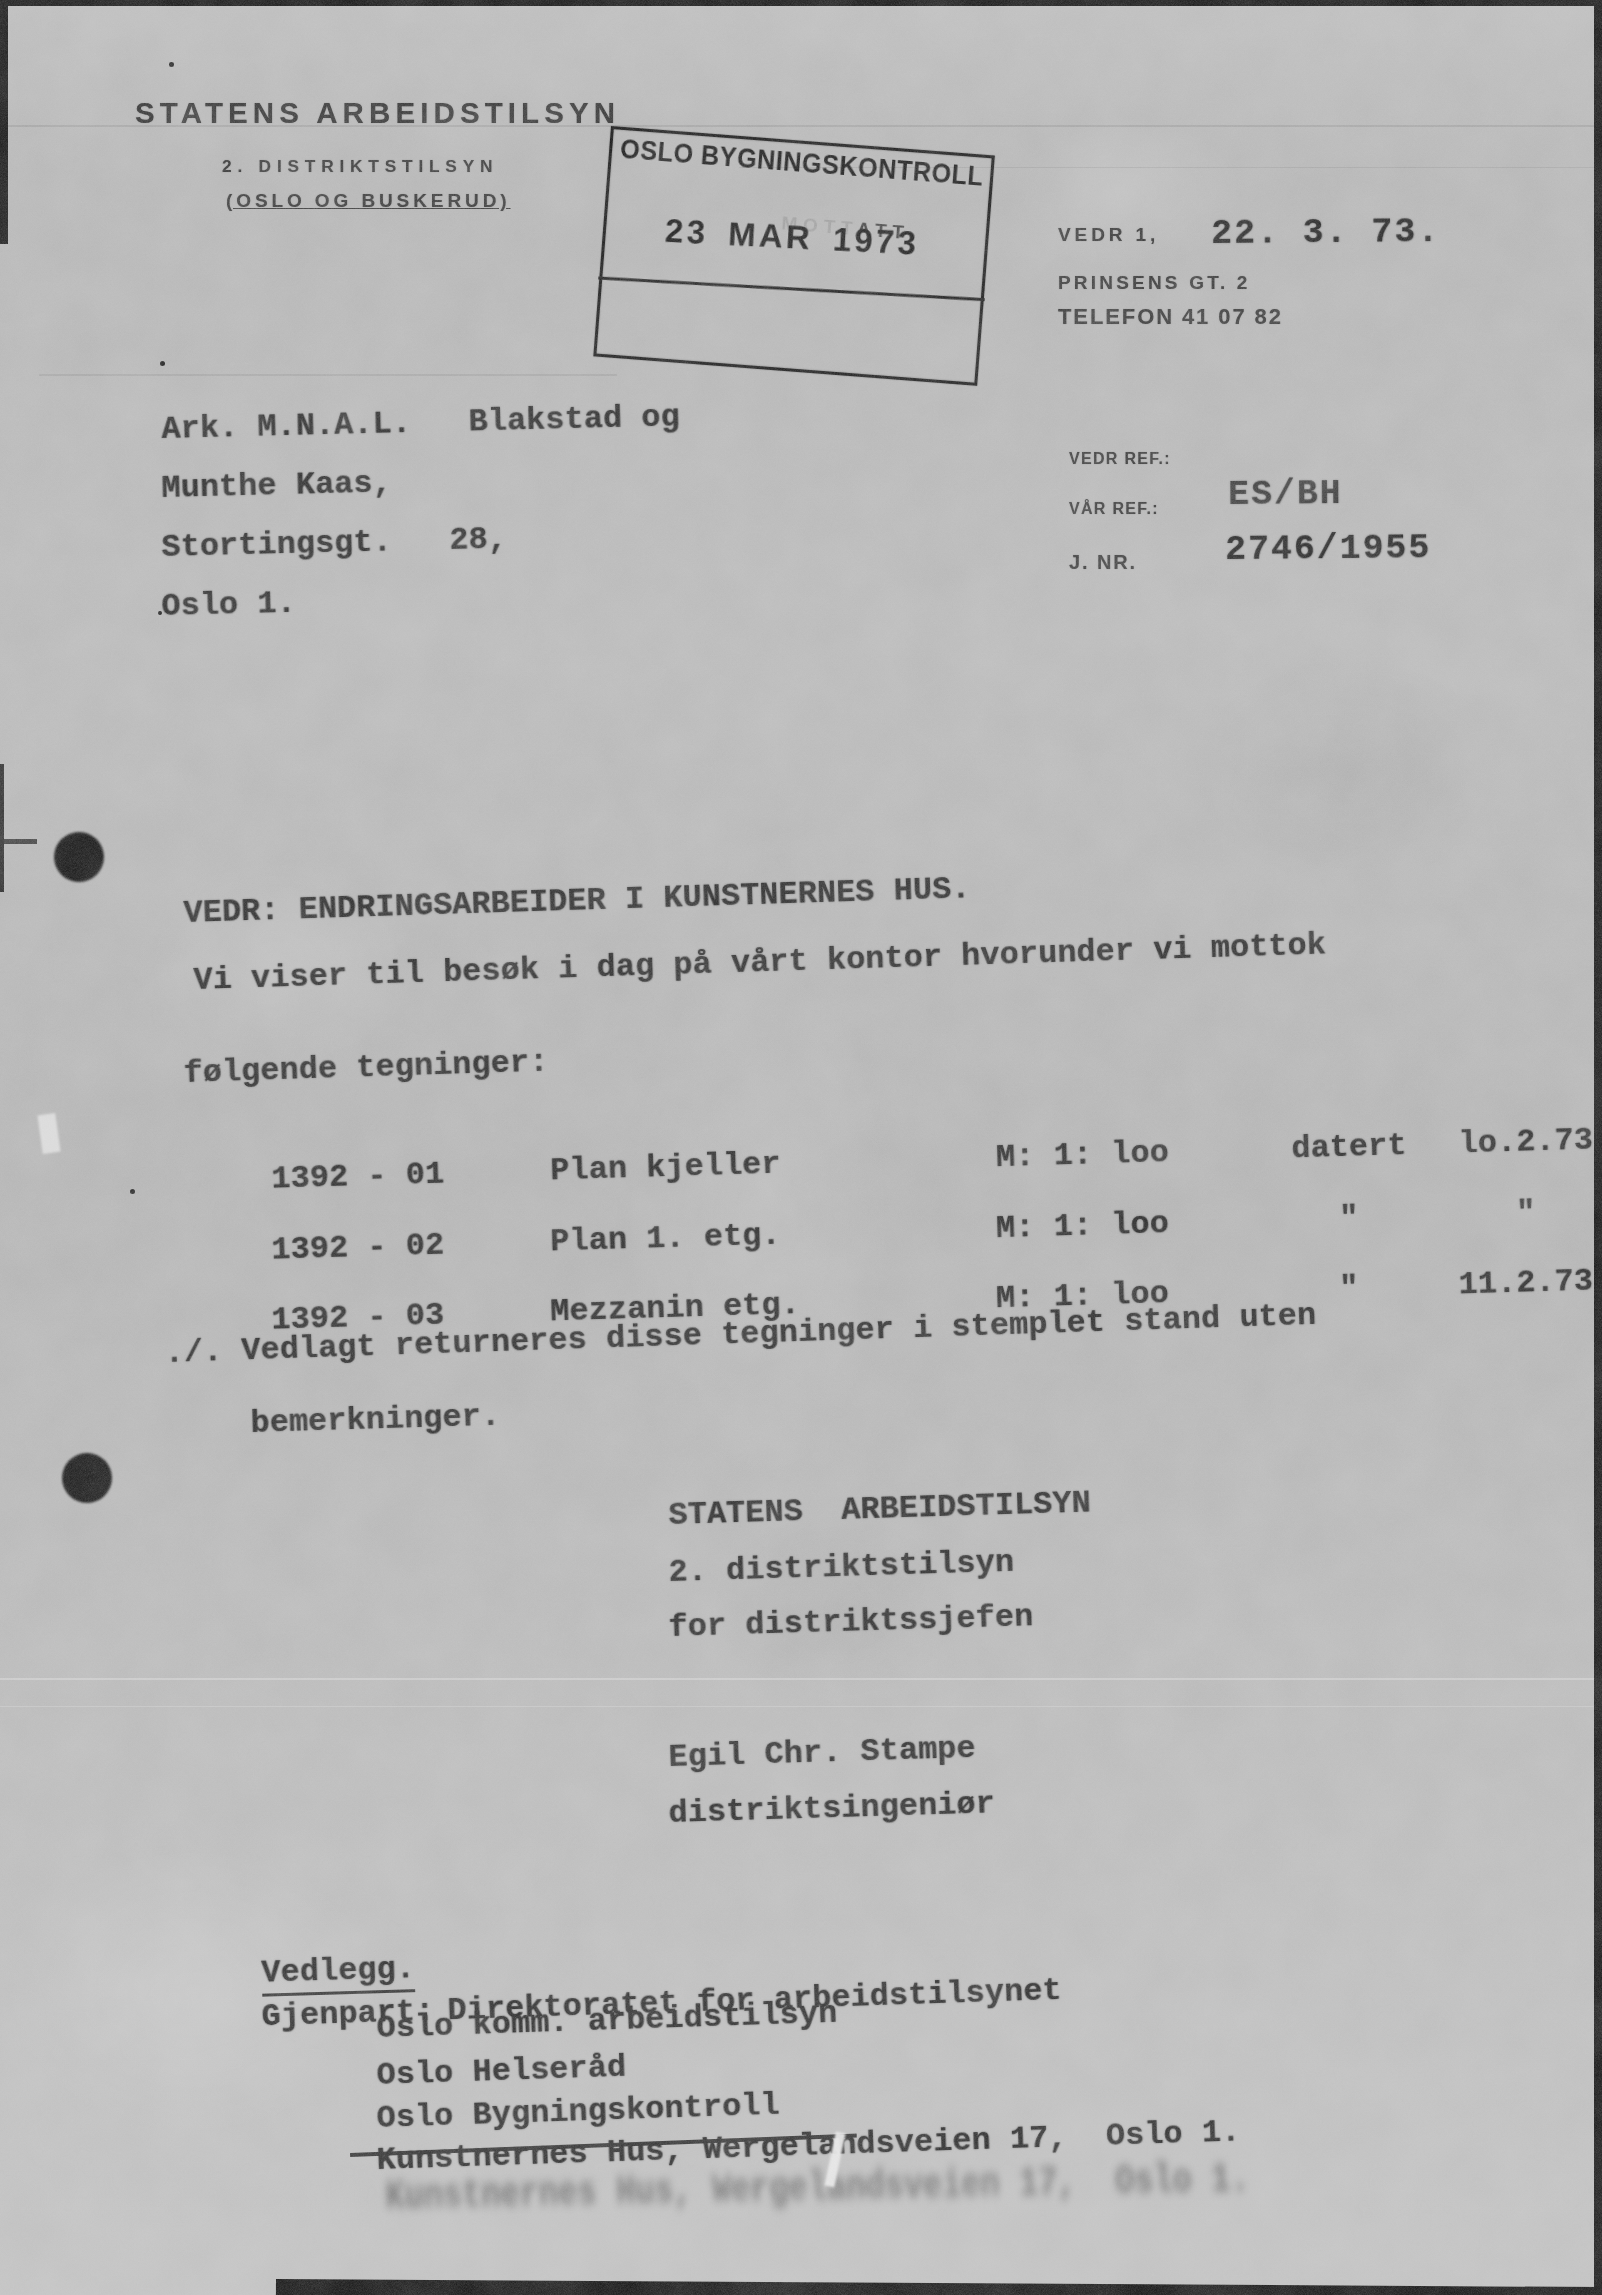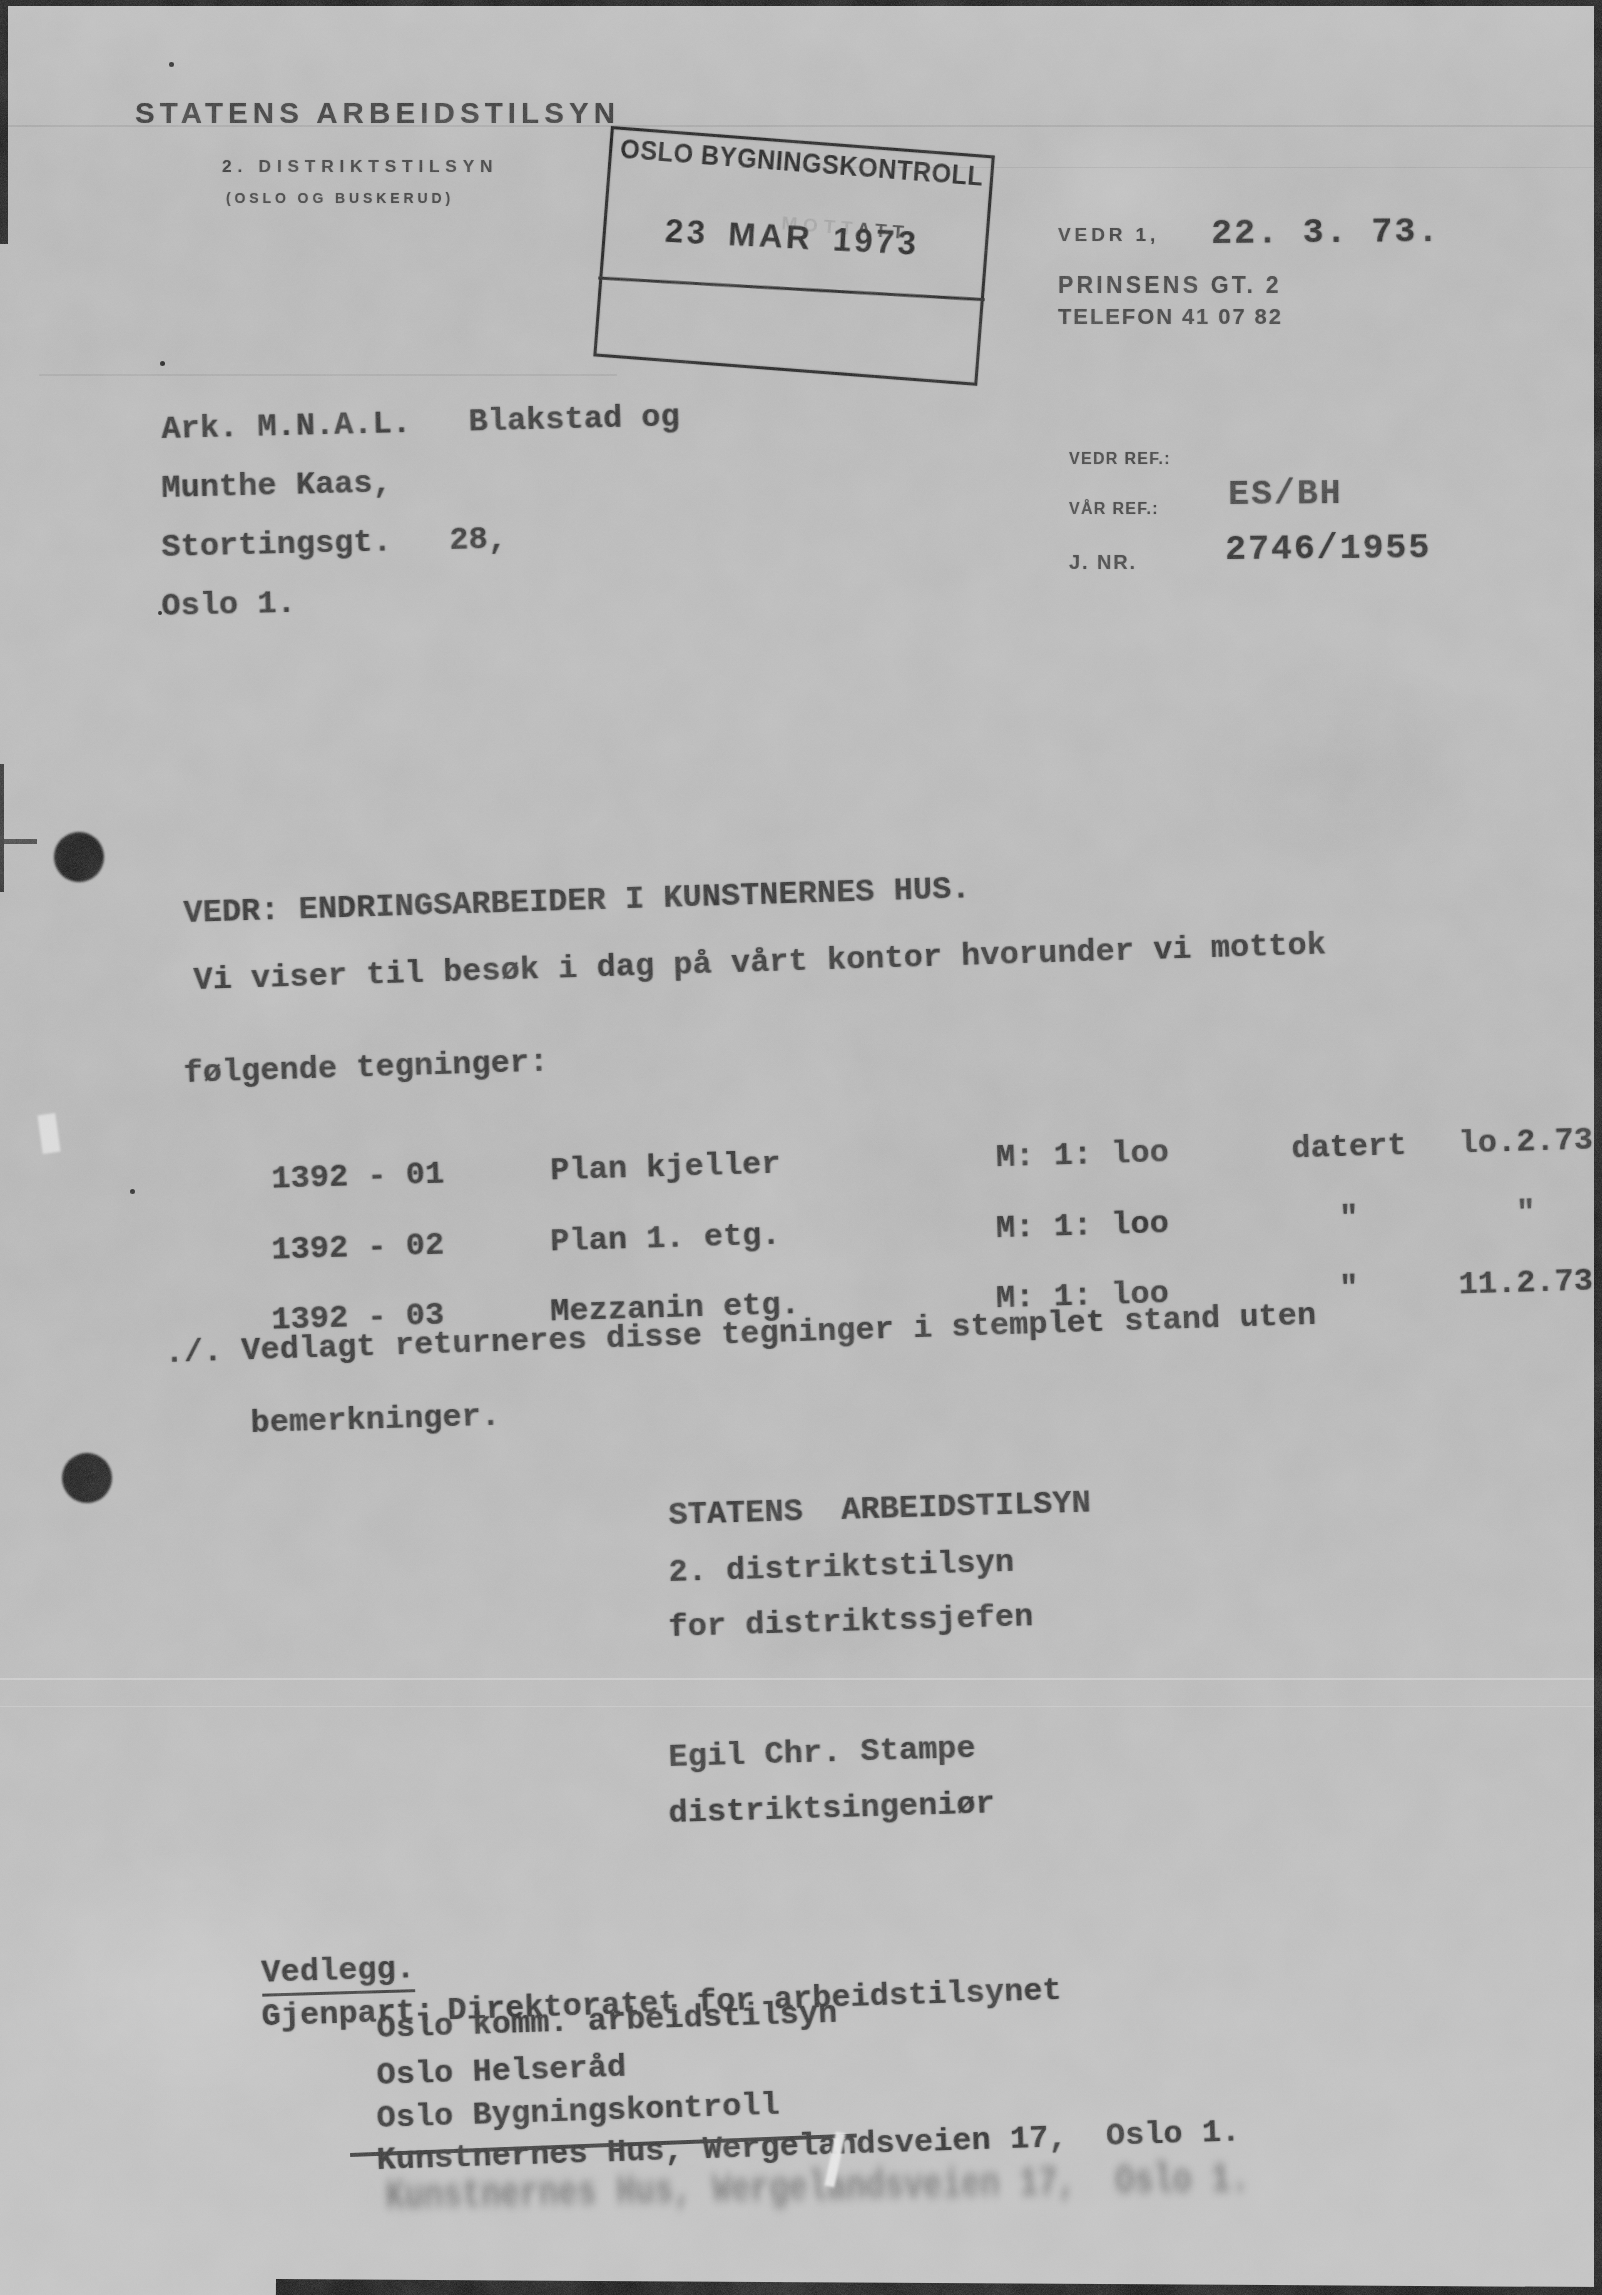--- a/index.html
+++ b/index.html
@@ -74,34 +74,34 @@
 <div class="page">
 
   <div class="scanline" style="left:0;top:125px;width:1602px;height:1.9px;background:rgba(40,40,40,.12);"></div>
   <div class="scanline" style="left:739px;top:167px;width:864px;height:1.3px;background:rgba(40,40,40,.10);"></div>
   <div class="scanline" style="left:39px;top:374px;width:578px;height:1.9px;background:rgba(0,0,0,.08);"></div>
   <div class="scanline" style="left:0;top:1678px;width:1602px;height:1.9px;background:rgba(255,255,255,.28);"></div>
   <div class="scanline" style="left:0;top:1706px;width:1602px;height:1.3px;background:rgba(255,255,255,.20);"></div>
 
   <div class="print" style="left:135px;top:96px;font-size:29.5px;letter-spacing:5.1px;color:#2e2e2e;">STATENS ARBEIDSTILSYN</div>
   <div class="print" style="left:222px;top:156px;font-size:17.3px;letter-spacing:5.8px;">2. DISTRIKTSTILSYN</div>
-  <div class="print" style="left:226px;top:190px;font-size:14px;letter-spacing:3.9px;">(OSLO OG BUSKERUD)</div>
+  <div class="print" style="left:226px;top:190px;font-size:19px;letter-spacing:3.9px;text-decoration:underline;">(OSLO OG BUSKERUD)</div>
 
   <div class="stamp">
     <div class="stamp-title">OSLO BYGNINGSKONTROLL</div>
     <div class="stamp-mottatt">
       <span class="ghost">MOTT</span><span class="vis">ATT</span>
     </div>
     <div class="stamp-date">23 MAR 1973</div>
     <div class="stamp-rule"></div>
   </div>
 
   <div class="print" style="left:1058px;top:224px;font-size:19px;letter-spacing:3.9px;">VEDR 1,</div>
   <div class="tw big r05" style="left:1211px;top:216px;">22. 3. 73.</div>
-  <div class="print" style="left:1058px;top:272px;font-size:23px;letter-spacing:3.2px;text-align:right;">PRINSENS GT. 2</div>
+  <div class="print" style="left:1058px;top:272px;font-size:19px;letter-spacing:3.2px;text-align:right;">PRINSENS GT. 2</div>
   <div class="print" style="left:1058px;top:304px;font-size:22px;letter-spacing:1.9px;">TELEFON 41 07 82</div>
 
   <div class="tw r14" style="left:161px;top:411px;">Ark. M.N.A.L.   Blakstad og</div>
   <div class="tw r14" style="left:161px;top:470px;">Munthe Kaas,</div>
   <div class="tw r14" style="left:161px;top:529px;">Stortingsgt.   28,</div>
   <div class="tw r14" style="left:161px;top:588px;">Oslo 1.</div>
 
   <div class="print" style="left:1069px;top:450px;font-size:16px;letter-spacing:1.3px;">VEDR REF.:</div>
   <div class="print" style="left:1069px;top:500px;font-size:16px;letter-spacing:1.3px;">VÅR REF.:</div>
   <div class="tw big r05" style="left:1228px;top:477px;opacity:.85;">ES/BH</div>

